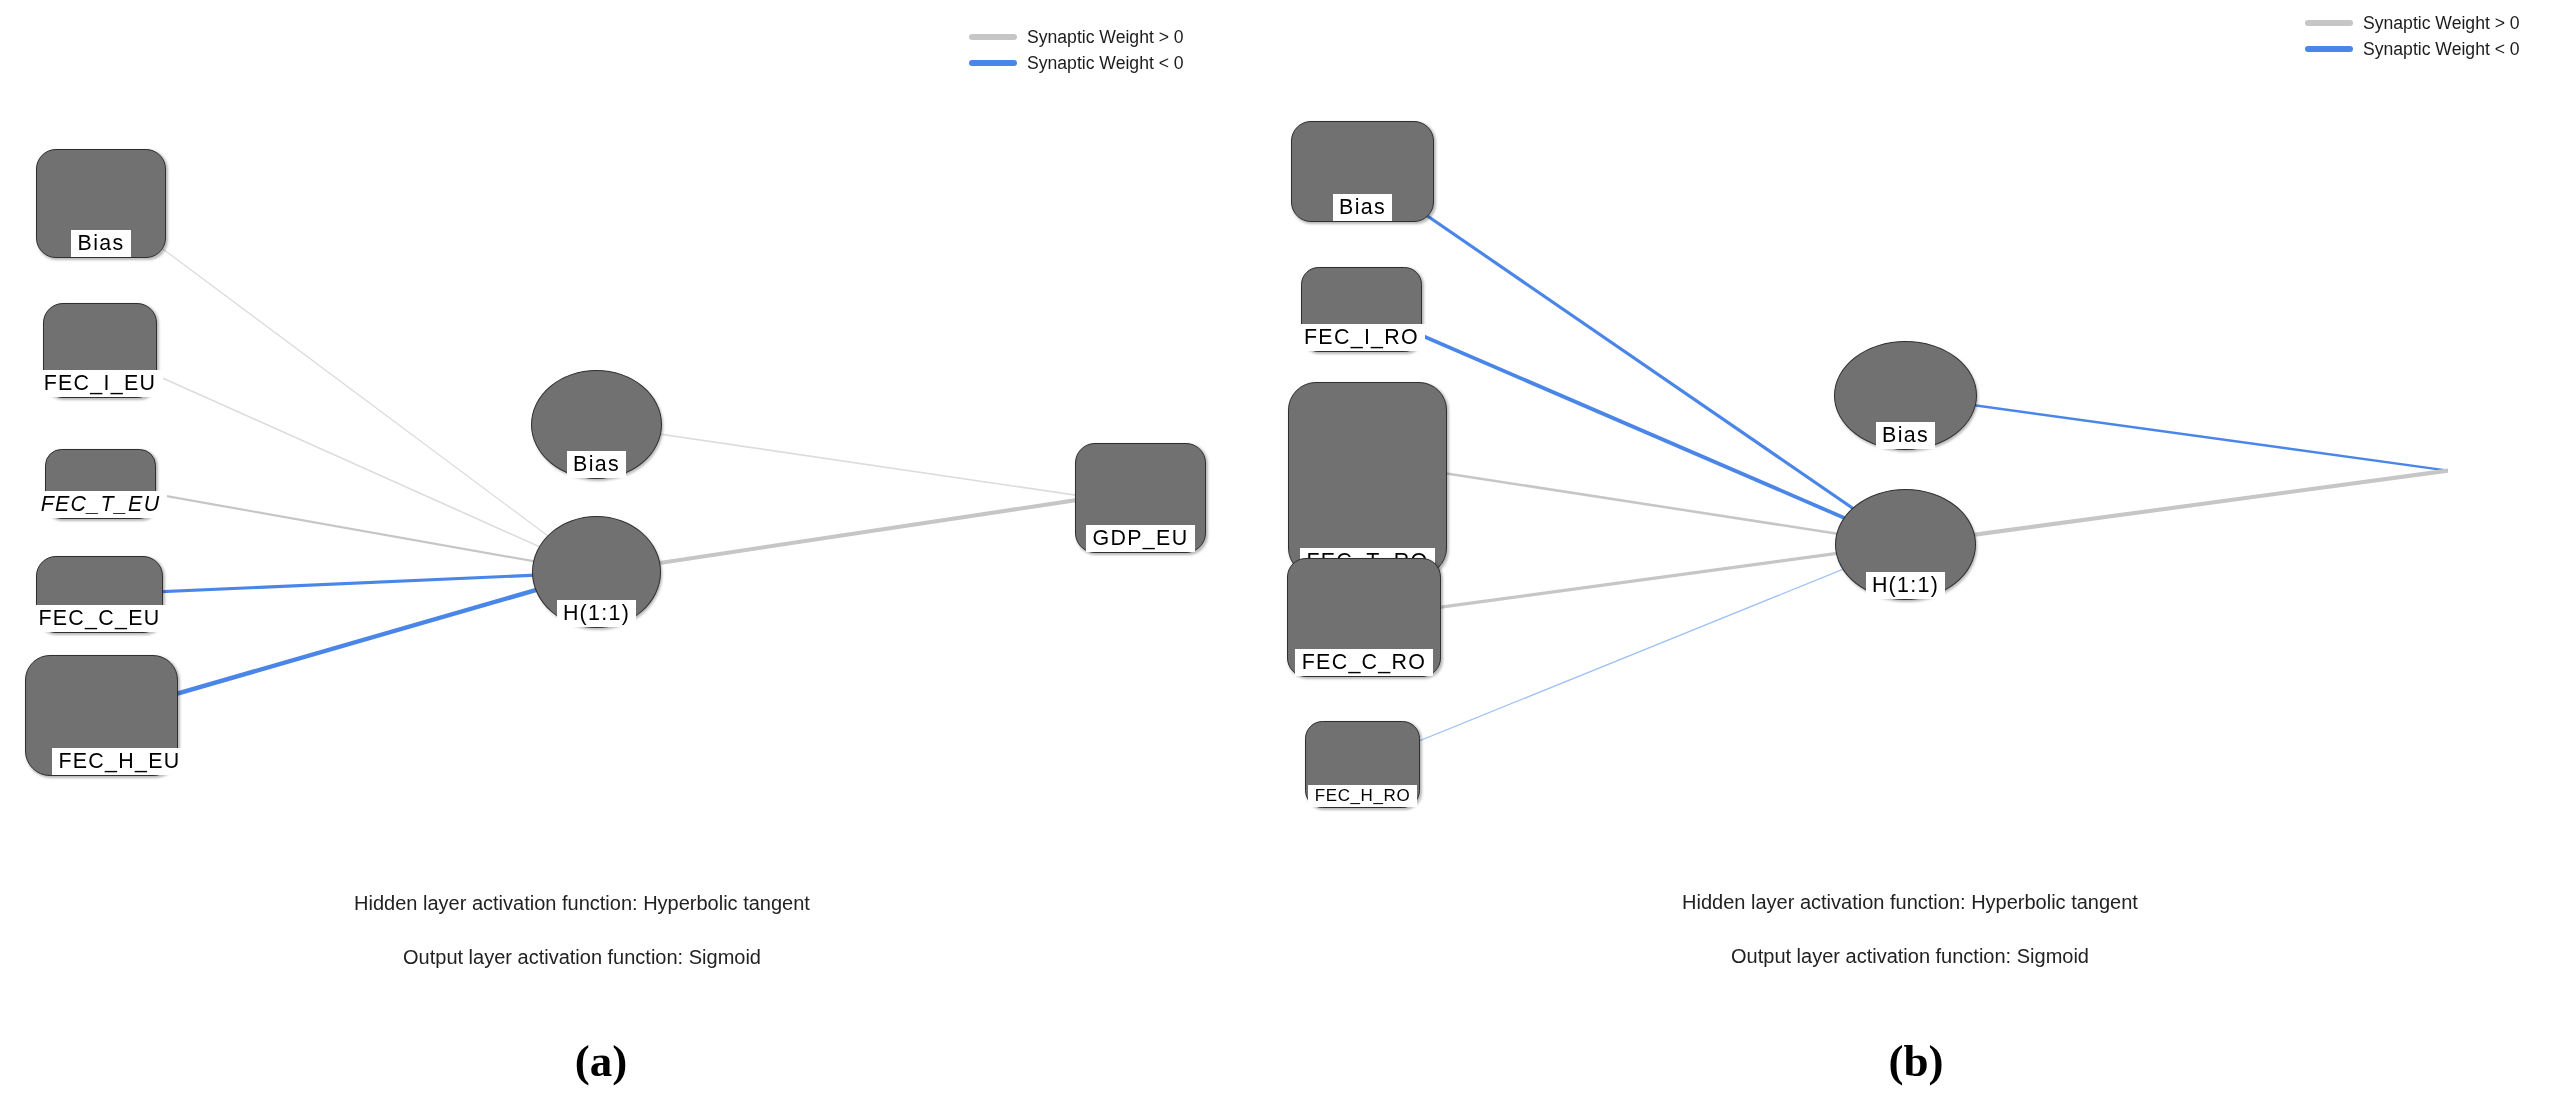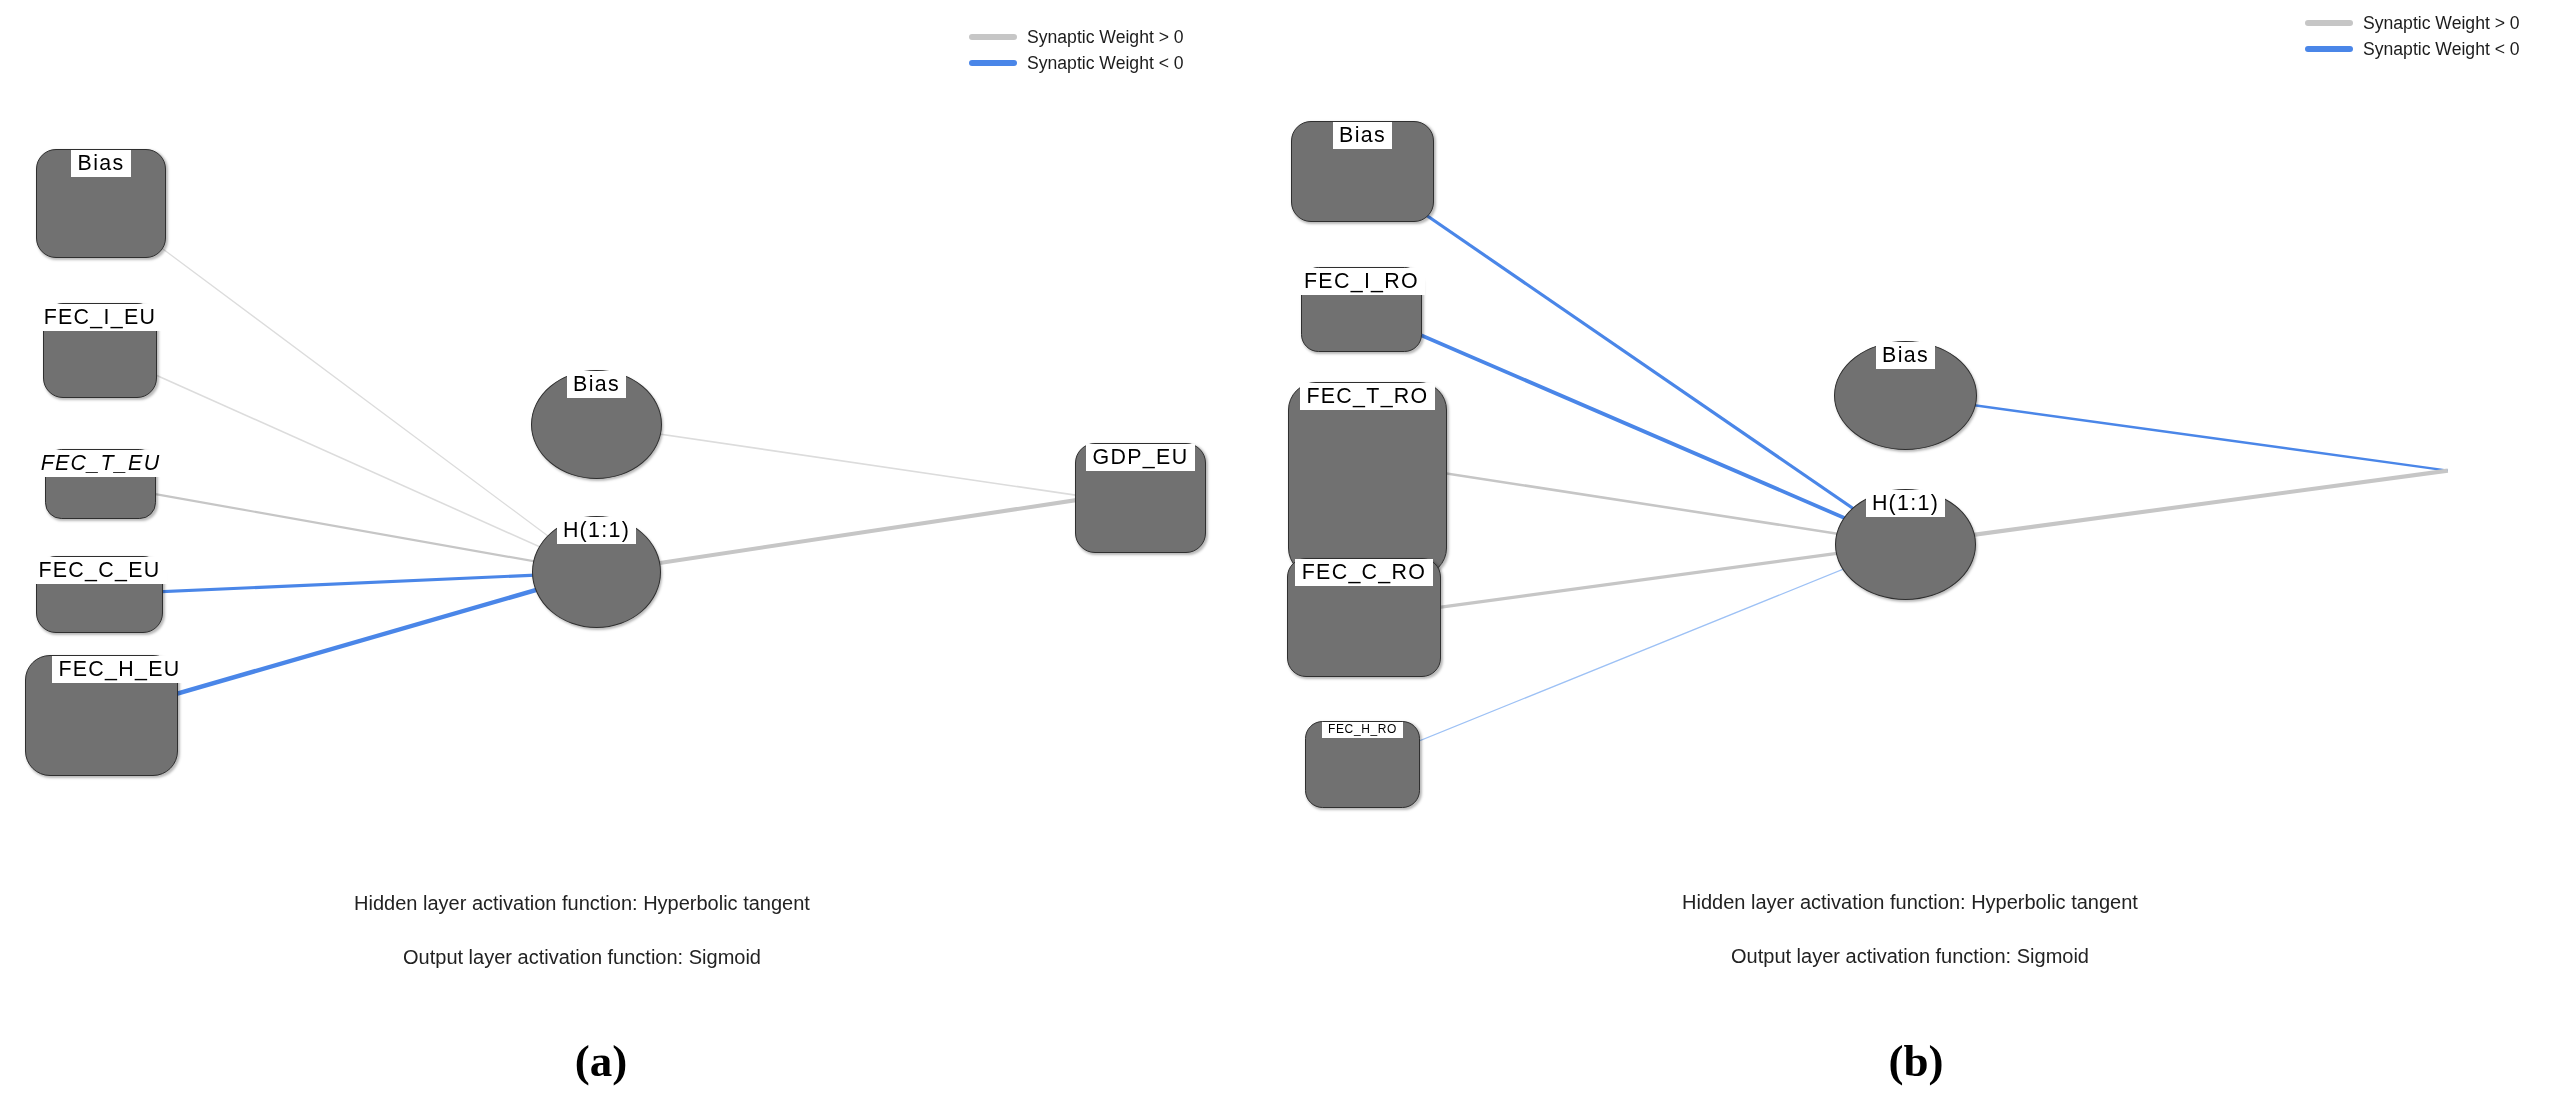--- a/index.html
+++ b/index.html
@@ -10,31 +10,31 @@
   .canvas{position:absolute;inset:0;}
   svg.edges{position:absolute;left:0;top:0;z-index:1;}
   .edge-pos{stroke:var(--positive,#c6c6c6);}
   .edge-pos-light{stroke:var(--positive_light,#dcdcdc);}
   .edge-neg{stroke:var(--negative,#4a86e8);}
   .edge-neg-light{stroke:var(--negative_light,#9dc1f5);}
 
   .node{
     position:absolute;z-index:2;
     background:#717171;border:1.9px solid #2f2f2f;border-radius:20px;
-    display:flex;align-items:flex-start;justify-content:center;
+    display:flex;align-items:flex-end;justify-content:center;
     box-shadow:1.3px 1.9px 2.5px rgba(0,0,0,0.28);
     box-sizing:border-box;
   }
   .node.ellipse{border-radius:50%;}
   .chip{
     background:#ffffff;color:#000;
     padding:1.3px 6.3px;font-size:21.4px;letter-spacing:1.3px;white-space:nowrap;
     line-height:1.15;
   }
-  .chip.small{font-size:12px;letter-spacing:0.6px;}
+  .chip.small{font-size:17px;letter-spacing:0.6px;}
 
   .legend{position:absolute;z-index:3;}
   .legend-row{display:flex;align-items:center;height:26px;}
   .legend-swatch{width:48px;height:6.3px;border-radius:3.1px;margin-right:10px;flex:0 0 auto;}
   .legend-swatch.pos{background:var(--positive,#c6c6c6);}
   .legend-swatch.neg{background:var(--negative,#4a86e8);}
   .legend-text{font-size:17.6px;color:#1c1c1c;white-space:nowrap;}
 
   .caption{
     position:absolute;z-index:3;text-align:left;

